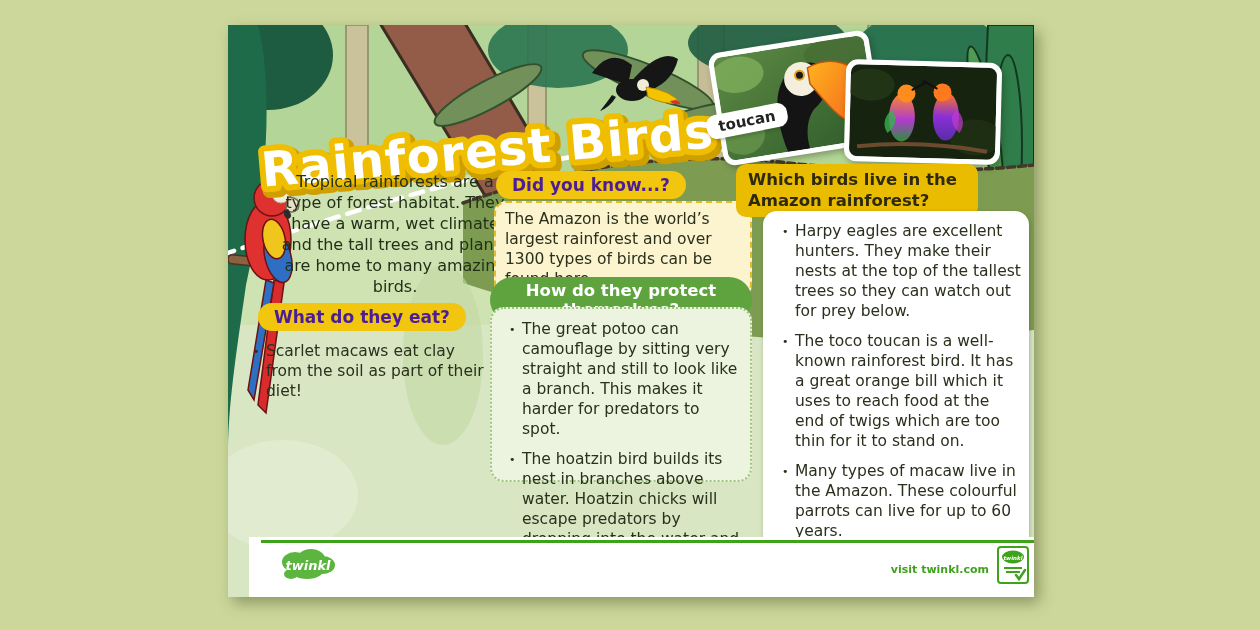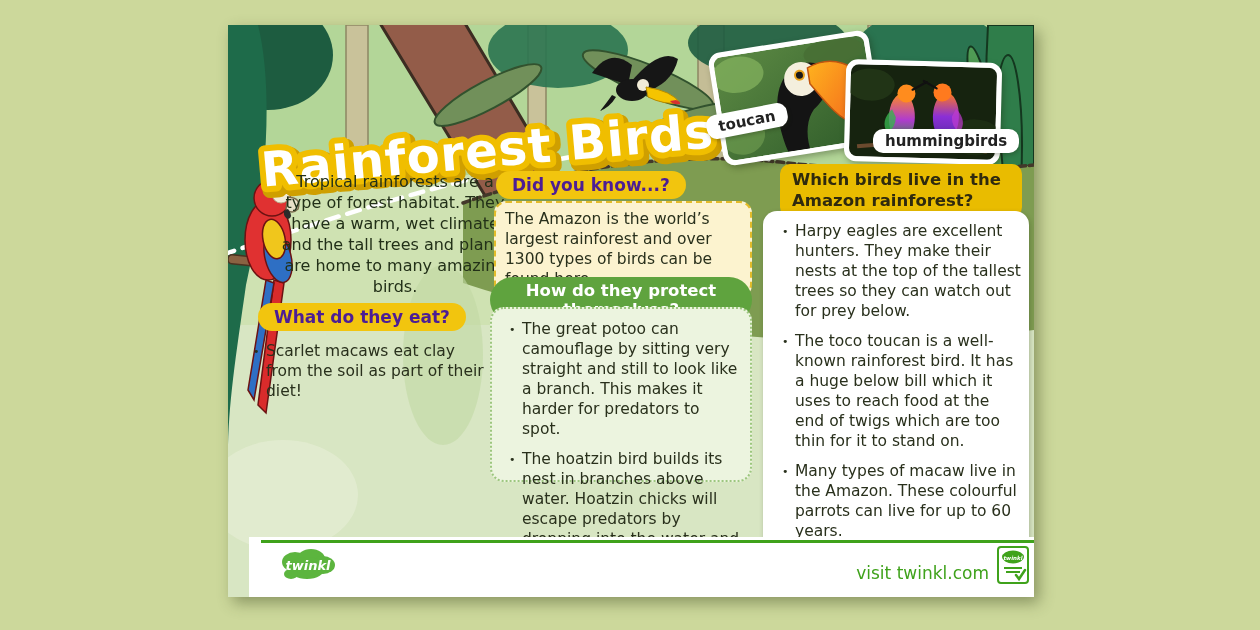--- a/index.html
+++ b/index.html
@@ -64,21 +64,21 @@
   ul.bullets{list-style:none;margin:0;padding:0;font-size:15.5px;line-height:20px;color:#29301c;}
   ul.bullets li{position:relative;padding-left:14px;margin-bottom:10px;}
   ul.bullets li:last-child{margin-bottom:0;}
   ul.bullets li::before{content:"•";position:absolute;left:1px;top:1px;font-size:11px;color:#29301c;}
   .intro-text{
     text-align:center;font-size:16px;line-height:21px;color:#223018;font-weight:500;
   }
   
   .footer{position:absolute;left:0;bottom:0;width:806px;height:60px;background:#ffffff;margin-left:21px;}
   .footer-line{position:absolute;left:12px;top:3px;width:782px;height:3px;background:#3fa21b;}
-  .visit-link{position:absolute;right:66px;top:26px;font-size:17px;font-weight:normal;color:#3fa21b;}
+  .visit-link{position:absolute;right:66px;top:26px;font-size:11px;font-weight:bold;color:#3fa21b;}
   .badge{
     position:absolute;right:26px;top:9px;width:32px;height:38px;background:#fff;
     border:2px solid #3fa21b;border-radius:4px;box-sizing:border-box;overflow:hidden;
   }
 </style>
 </head>
 <body>
 
 <div class="poster">
 
@@ -203,21 +203,20 @@
       <circle cx="56" cy="28" r="9" fill="#ff8c1e"></circle>
       <line x1="62" y1="24" x2="76" y2="16" stroke="#111" stroke-width="2.2" stroke-linecap="round"></line>
       <path d="M42,44 Q30,56 38,68 Q46,62 46,52 Z" fill="#37b24d" opacity="0.8"></path>
 
       <ellipse cx="96" cy="50" rx="13" ry="24" fill="url(#hb2)"></ellipse>
       <circle cx="92" cy="26" r="9" fill="#ff7a1e"></circle>
       <line x1="86" y1="22" x2="73" y2="15" stroke="#111" stroke-width="2.2" stroke-linecap="round"></line>
       <path d="M106,42 Q118,54 110,66 Q102,60 102,50 Z" fill="#c03bcf" opacity="0.7"></path>
     </svg>
   </div>
-  <div class="photo-label" style="left:645px;top:104px;">hummingbirds</div>
 
   <div class="abs intro-text" style="left:52px;top:146px;width:230px;">Tropical rainforests are a type of forest habitat. They have a warm, wet climate and the tall trees and plants are home to many amazing birds.</div>
 
   <div class="abs" style="left:30px;top:278px;text-decoration:underline;">
     <span class="pill-yellow">What do they eat?</span>
   </div>
   <ul class="bullets abs" style="left:24px;top:316px;width:240px;">
     <li>Scarlet macaws eat clay from the soil as part of their diet!</li>
   </ul>
 
@@ -229,25 +228,25 @@
   </div>
 
   <div class="pill-green abs" style="left:262px;top:252px;width:262px;">How do they protect themselves?</div>
   <div class="box-lightgreen abs" style="left:262px;top:282px;width:262px;height:175px;">
     <ul class="bullets" style="padding-left:10px;">
       <li>The great potoo can camouflage by sitting very straight and still to look like a branch. This makes it harder for predators to spot.</li>
       <li>The hoatzin bird builds its nest in branches above water. Hoatzin chicks will escape predators by dropping into the water and swimming away.</li>
     </ul>
   </div>
 
-  <div class="header-gold abs" style="left:552px;top:139px;width:242px;">Which birds live in the Amazon rainforest?</div>
+  <div class="header-gold abs" style="left:508px;top:139px;width:242px;">Which birds live in the Amazon rainforest?</div>
   <div class="box-white abs" style="left:535px;top:186px;width:266px;height:346px;">
     <ul class="bullets" style="padding-left:8px;">
       <li>Harpy eagles are excellent hunters. They make their nests at the top of the tallest trees so they can watch out for prey below.</li>
-      <li>The toco toucan is a well-known rainforest bird. It has a huge below bill which it uses to reach food at the end of twigs which are too thin for it to stand on.</li>
+      <li>The toco toucan is a well-known rainforest bird. It has a great orange bill which it uses to reach food at the end of twigs which are too thin for it to stand on.</li>
       <li>Many types of macaw live in the Amazon. These colourful parrots can live for up to 60 years.</li>
     </ul>
   </div>
 
   <div class="footer">
     <div class="footer-line"></div>
     <svg class="abs" style="left:28px;top:9px;" width="62" height="38" viewBox="0 0 62 38">
       <g fill="#5cb53e">
         <ellipse cx="18" cy="16" rx="13" ry="10"></ellipse>
         <ellipse cx="34" cy="13" rx="14" ry="10"></ellipse>

